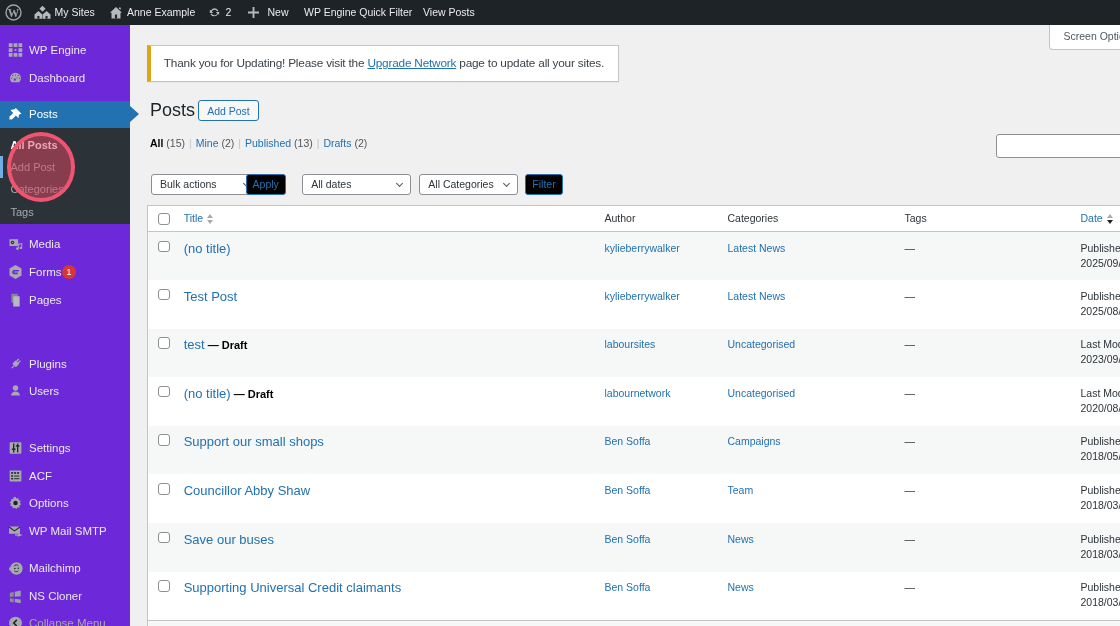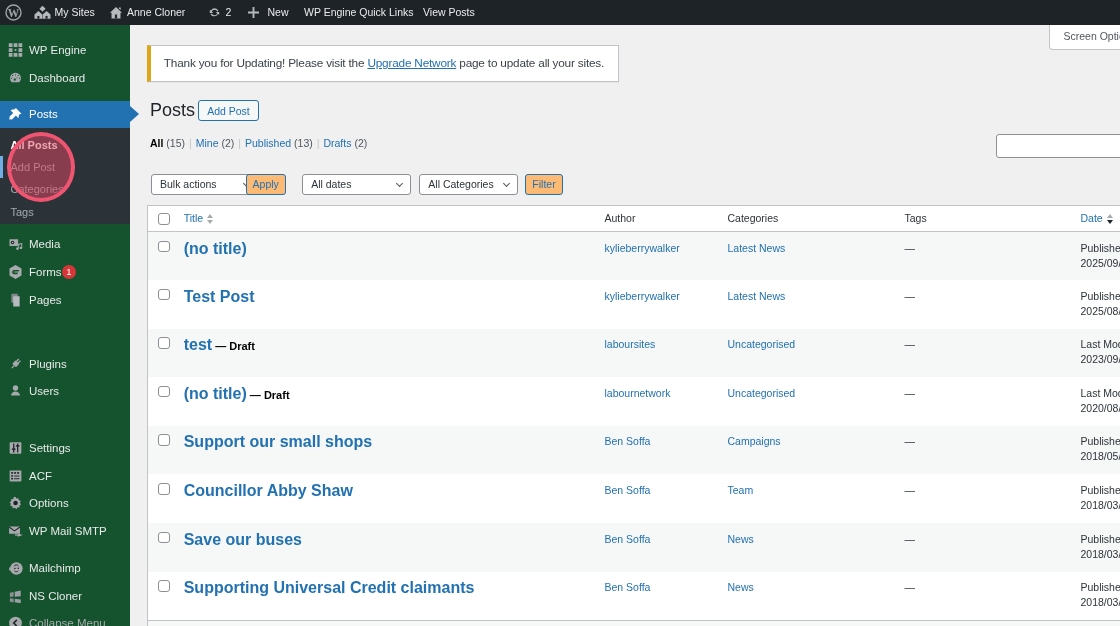--- a/index.html
+++ b/index.html
@@ -3,46 +3,46 @@
 <meta charset="utf-8">
 <style>
 * { margin:0; padding:0; box-sizing:border-box; }
 html,body { width:1120px; height:626px; overflow:hidden; background:#f0f0f1;
   font-family:"Liberation Sans", sans-serif; }
 #page { position:relative; width:1120px; height:626px; overflow:hidden; }
 
 #abar { position:absolute; left:0; top:0; width:1120px; height:25px; background:#1d2327; color:#ebebee; font-size:10.5px; z-index:50; }
 #abar .it { position:absolute; top:0; line-height:25px; white-space:nowrap; }
 
-#sbar { position:absolute; left:0; top:25px; width:130px; height:601px; background:#14532d; z-index:40; }
+#sbar { position:absolute; left:0; top:25px; width:130px; height:601px; background:#6d28d9; z-index:40; }
 .mi { position:absolute; left:0; width:130px; height:28px; color:#e8e9ea; font-size:11.5px; }
 .mi .ic { position:absolute; left:8px; top:50%; transform:translateY(-50%); width:15px; height:15px; color:#a7aaad; }
 .mi .tx { position:absolute; left:29px; top:0; line-height:28px; }
 #submenu { position:absolute; left:0; top:102.5px; width:130px; height:96px; background:#2c3338; }
 .smi { position:absolute; left:10.5px; font-size:11px; line-height:22px; color:#a5aab0; }
 
 #content { position:absolute; left:130px; top:25px; width:990px; height:601px; background:#f0f0f1; overflow:hidden; z-index:10; }
 a { text-decoration:none; }
 .blue { color:#2271b1; }
 #scropt { position:absolute; left:918.5px; top:0; width:220px; height:24.5px; background:#fff; border:1px solid #c3c4c7; border-top:none; border-radius:0 0 0 4px; font-size:10.5px; color:#50575e; line-height:23px; padding-left:14px; }
 #notice { position:absolute; left:16.8px; top:20.3px; width:472px; height:36.5px; background:#fff; border:1px solid #c3c4c7; border-left:4px solid #dba617; box-shadow:0 1px 1px rgba(0,0,0,.04); font-size:11.8px; letter-spacing:-0.2px; white-space:nowrap; color:#3c434a; line-height:34.5px; padding-left:13px; }
 #h1 { position:absolute; left:20px; top:71px; font-size:18px; font-weight:400; color:#1d2327; line-height:28px; }
 #addpost { position:absolute; left:68.2px; top:74.5px; width:60.5px; height:21.8px; background:#f6f7f7; border:1px solid #2271b1; border-radius:3px; color:#2271b1; font-size:10.5px; text-align:center; line-height:20px; }
 #views { position:absolute; left:20px; top:110.5px; font-size:10.5px; color:#50575e; line-height:14px; }
 #views .sep { color:#c3c4c7; margin:0 4px; }
 #search { position:absolute; left:865.6px; top:108.7px; width:265px; height:24.4px; background:#fff; border:1px solid #8c8f94; border-radius:3px; }
 .sel { position:absolute; top:148.5px; height:21.5px; background:#fff; border:1px solid #8c8f94; border-radius:3px; font-size:10.5px; color:#2c3338; line-height:19.5px; padding-left:8px; }
 .sel .chev { position:absolute; right:8px; top:6.5px; width:5px; height:5px; border-right:1.4px solid #50575e; border-bottom:1.4px solid #50575e; transform:rotate(45deg); }
-.btn2 { position:absolute; top:148.5px; height:21.5px; background:#fdba74; border:1px solid #2271b1; border-radius:3px; color:#2271b1; font-size:10.5px; text-align:center; line-height:19.5px; }
+.btn2 { position:absolute; top:148.5px; height:21.5px; background:#000000; border:1px solid #2271b1; border-radius:3px; color:#2271b1; font-size:10.5px; text-align:center; line-height:19.5px; }
 
 #tbl { position:absolute; left:16.8px; top:179.5px; width:1133px; border-collapse:collapse; background:#fff; border:1px solid #c3c4c7; table-layout:fixed; font-size:10.5px; }
 #tbl th { height:26.5px; font-weight:400; text-align:left; padding:0 0 0 6px; vertical-align:middle; color:#2c3338; border-bottom:1px solid #c3c4c7; }
 #tbl td { height:48.6px; vertical-align:top; padding:8.5px 0 0 6px; line-height:15px; color:#2c3338; }
 #tbl tr.alt td { background:#f6f7f7; }
-.rowtitle { font-weight:700; color:#2271b1; font-size:16px; }
+.rowtitle { font-weight:400; color:#2271b1; font-size:13px; }
 #tbl td:nth-child(2), #tbl th:nth-child(2) { padding-left:3px; }
 .dk { font-size:11px; }
 .dk { font-weight:700; color:#000; }
 .cb { display:inline-block; width:11.6px; height:11.6px; background:#fff; border:1px solid #8c8f94; border-radius:3px; }
 th .cb { margin-left:4.5px; vertical-align:middle; }
 td .cb { margin-left:4.5px; }
 .sort { display:inline-block; vertical-align:middle; margin-left:4px; }
 .sort i { display:block; width:0; height:0; border-left:3.5px solid transparent; border-right:3.5px solid transparent; }
 .sort .up { border-bottom:4.5px solid #a7aaad; margin-bottom:2px; }
 .sort .dn { border-top:4.5px solid #a7aaad; }
@@ -66,30 +66,30 @@
         <rect x="3.9" y="12.9" width="2.5" height="3.2" fill="#23282d"></rect>
         <path d="M10.2 11.2l4.6-4 4.6 4v4.9h-9.2z"></path>
         <rect x="13.5" y="12.9" width="2.5" height="3.2" fill="#23282d"></rect>
       </svg>
   <span class="it" style="left:54.5px">My Sites</span>
   <svg class="it" style="left:108.5px;top:5.5px" width="14" height="14" viewBox="0 0 20 20" fill="#b6babd">
         <path d="M10 1.4l8.6 8.1h-2.2v8.3H3.6V9.5H1.4L10 1.4z"></path>
         <path d="M14.3 2.2h2.4v3.4l-2.4-2.3z"></path>
         <rect x="8.4" y="12.2" width="3.2" height="5.6" fill="#23282d"></rect>
       </svg>
-  <span class="it" style="left:127px">Anne Cloner</span>
+  <span class="it" style="left:127px">Anne Example</span>
   <svg class="it" style="left:207.5px;top:6px" width="13" height="13" viewBox="0 0 20 20" fill="#b6babd">
         <path d="M10.2 3.6A6.4 6.4 0 0 0 4.6 7L2.8 5.8v5h5L5.9 8.6a4.6 4.6 0 0 1 8.5-.1l1.7-1A6.4 6.4 0 0 0 10.2 3.6zM17.2 9.2h-5l1.9 2.2a4.6 4.6 0 0 1-8.5.1l-1.7 1a6.4 6.4 0 0 0 11.5-.3l1.8 1.2v-4.2z"></path>
       </svg>
   <span class="it" style="left:225.5px">2</span>
   <svg class="it" style="left:247.5px;top:7px" width="11" height="11" viewBox="0 0 20 20" fill="#b6babd">
         <path d="M8.3 0h3.4v8.3H20v3.4h-8.3V20H8.3v-8.3H0V8.3h8.3V0z"></path>
       </svg>
   <span class="it" style="left:267.5px">New</span>
-  <span class="it" style="left:304px">WP Engine Quick Links</span>
+  <span class="it" style="left:304px">WP Engine Quick Filter</span>
   <span class="it" style="left:423px">View Posts</span>
 </div>
 
 <div id="sbar">
   <div class="mi" style="top:10.5px">
         <span class="ic" id="icwpe"><svg width="15" height="15" viewBox="0 0 20 20" fill="#a7aaad">
             <path d="M1 1h5v5H1zM7.5 1h5v5h-5zM14 1h5v5h-5zM1 7.5h5v5H1zM14 7.5h5v5h-5zM1 14h5v5H1zM7.5 14h5v5h-5zM14 14h5v5h-5z"></path>
             <circle cx="10" cy="10" r="1.4"></circle>
           </svg></span>
         <span class="tx">WP Engine</span>

